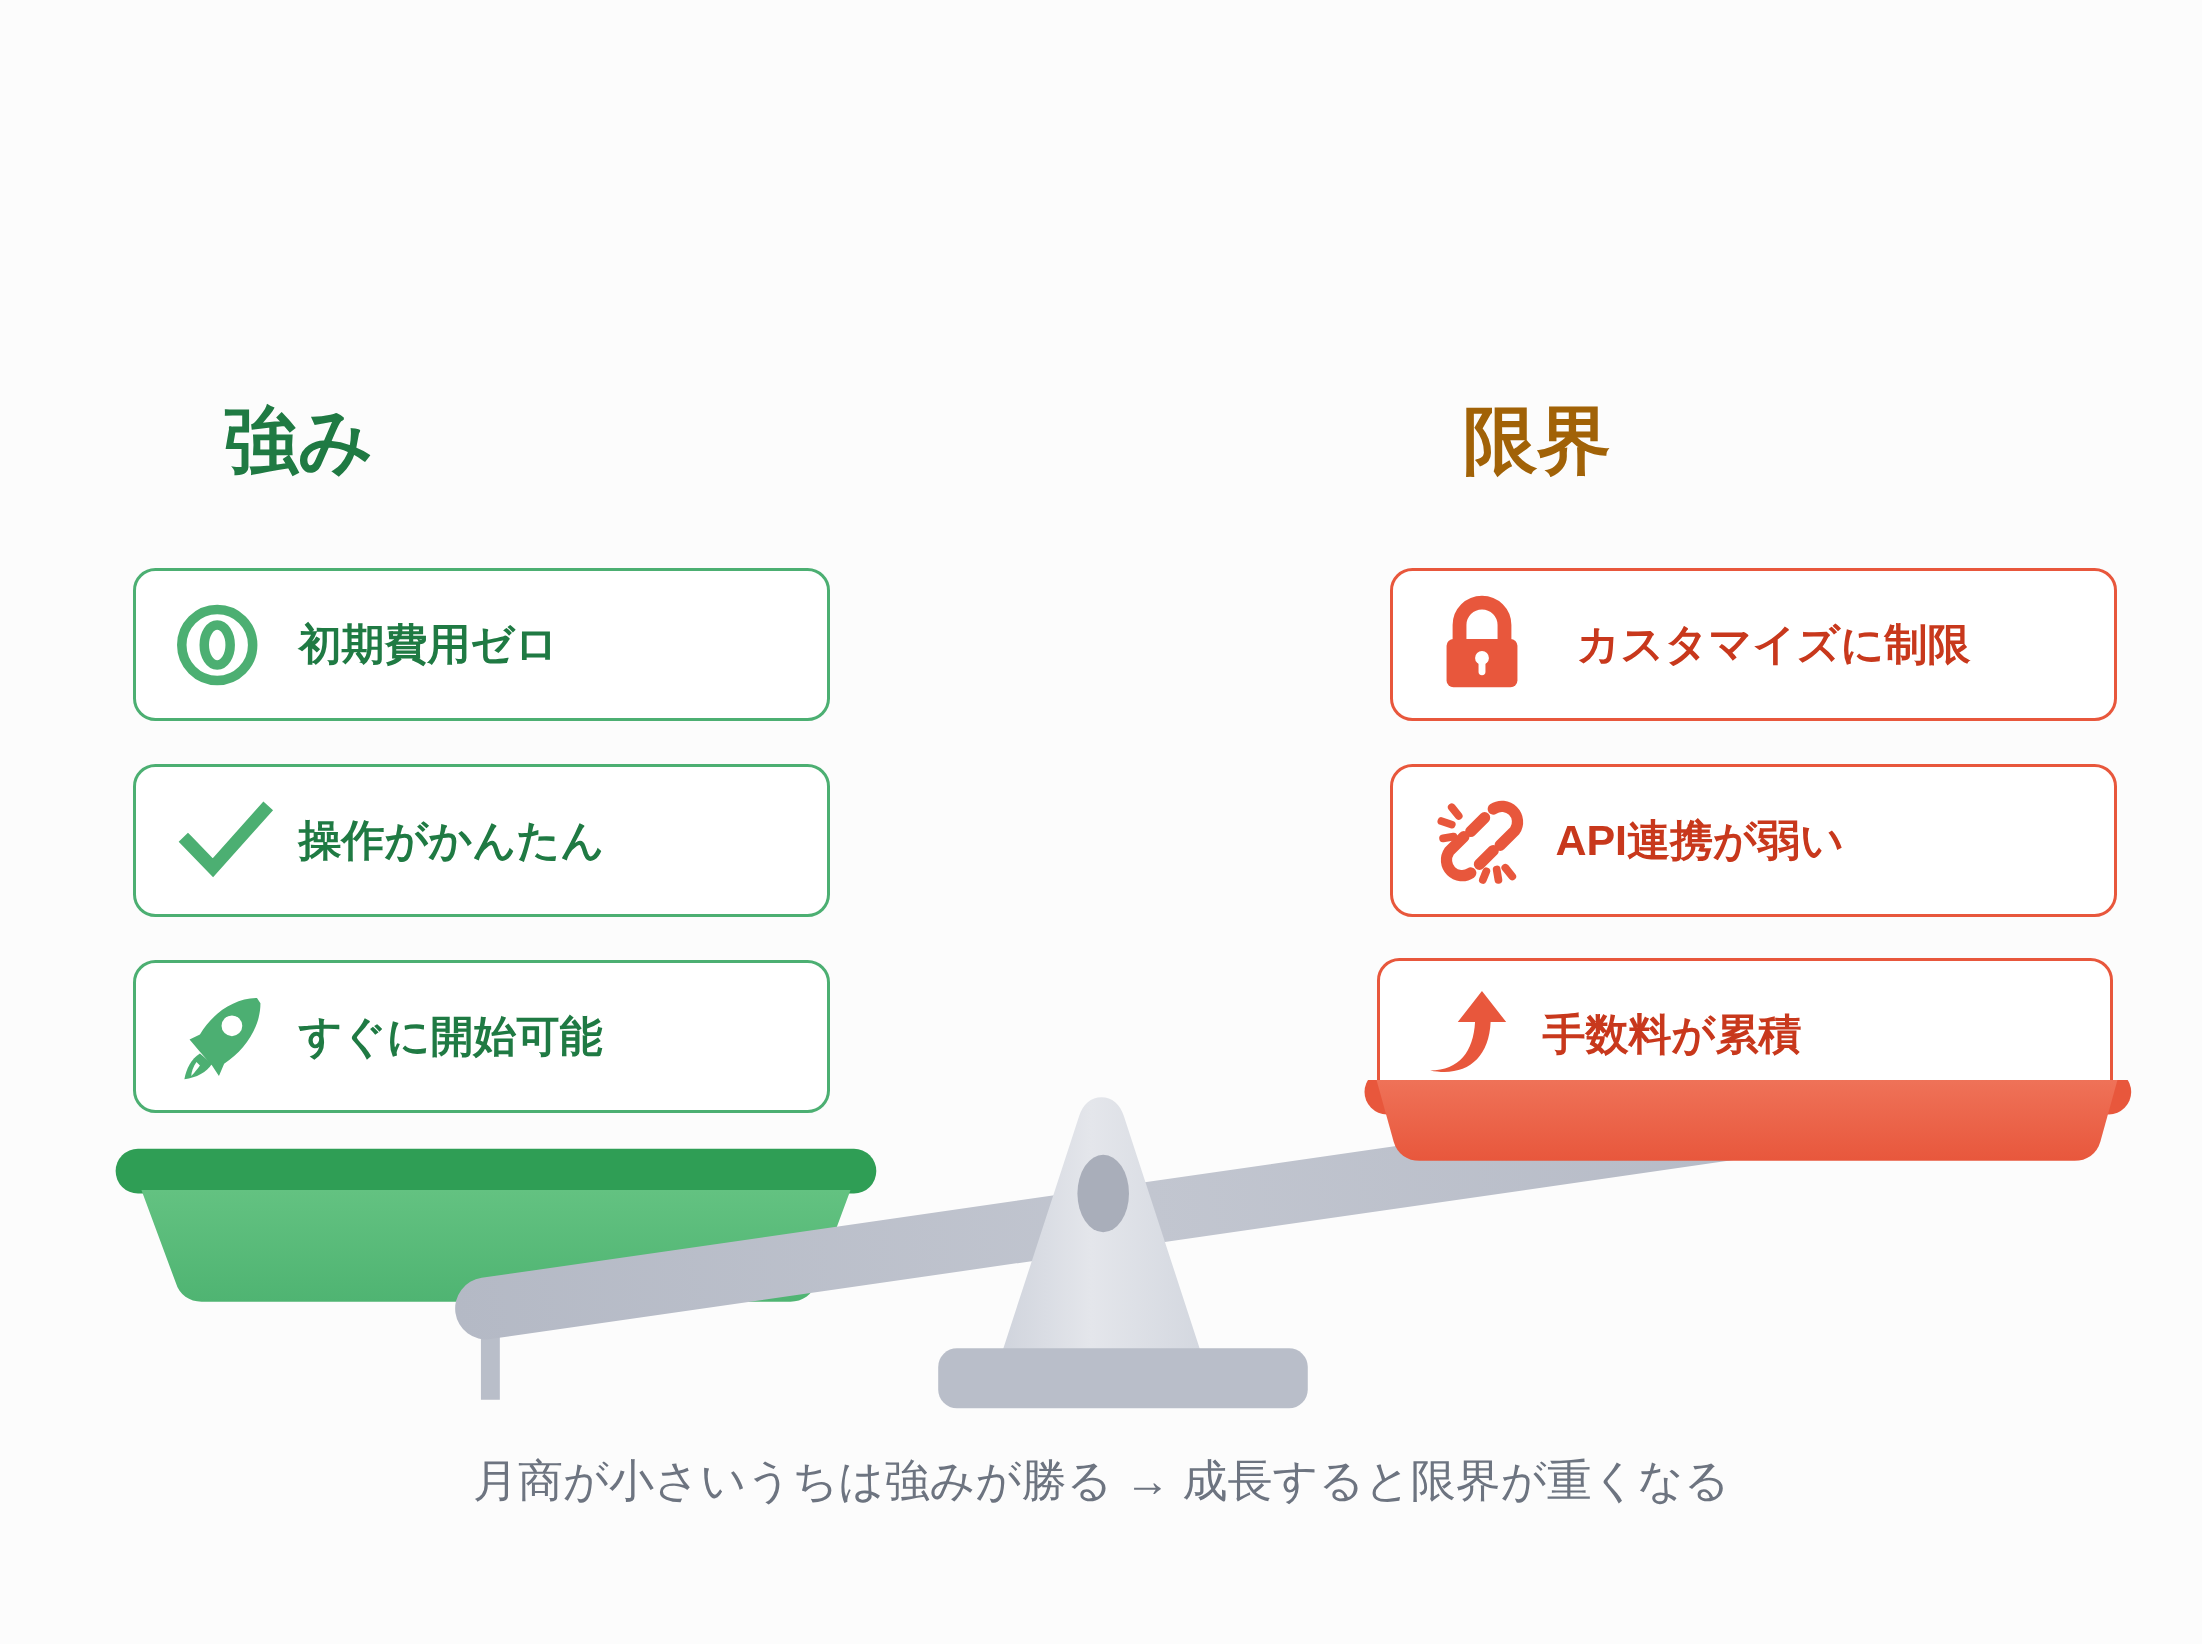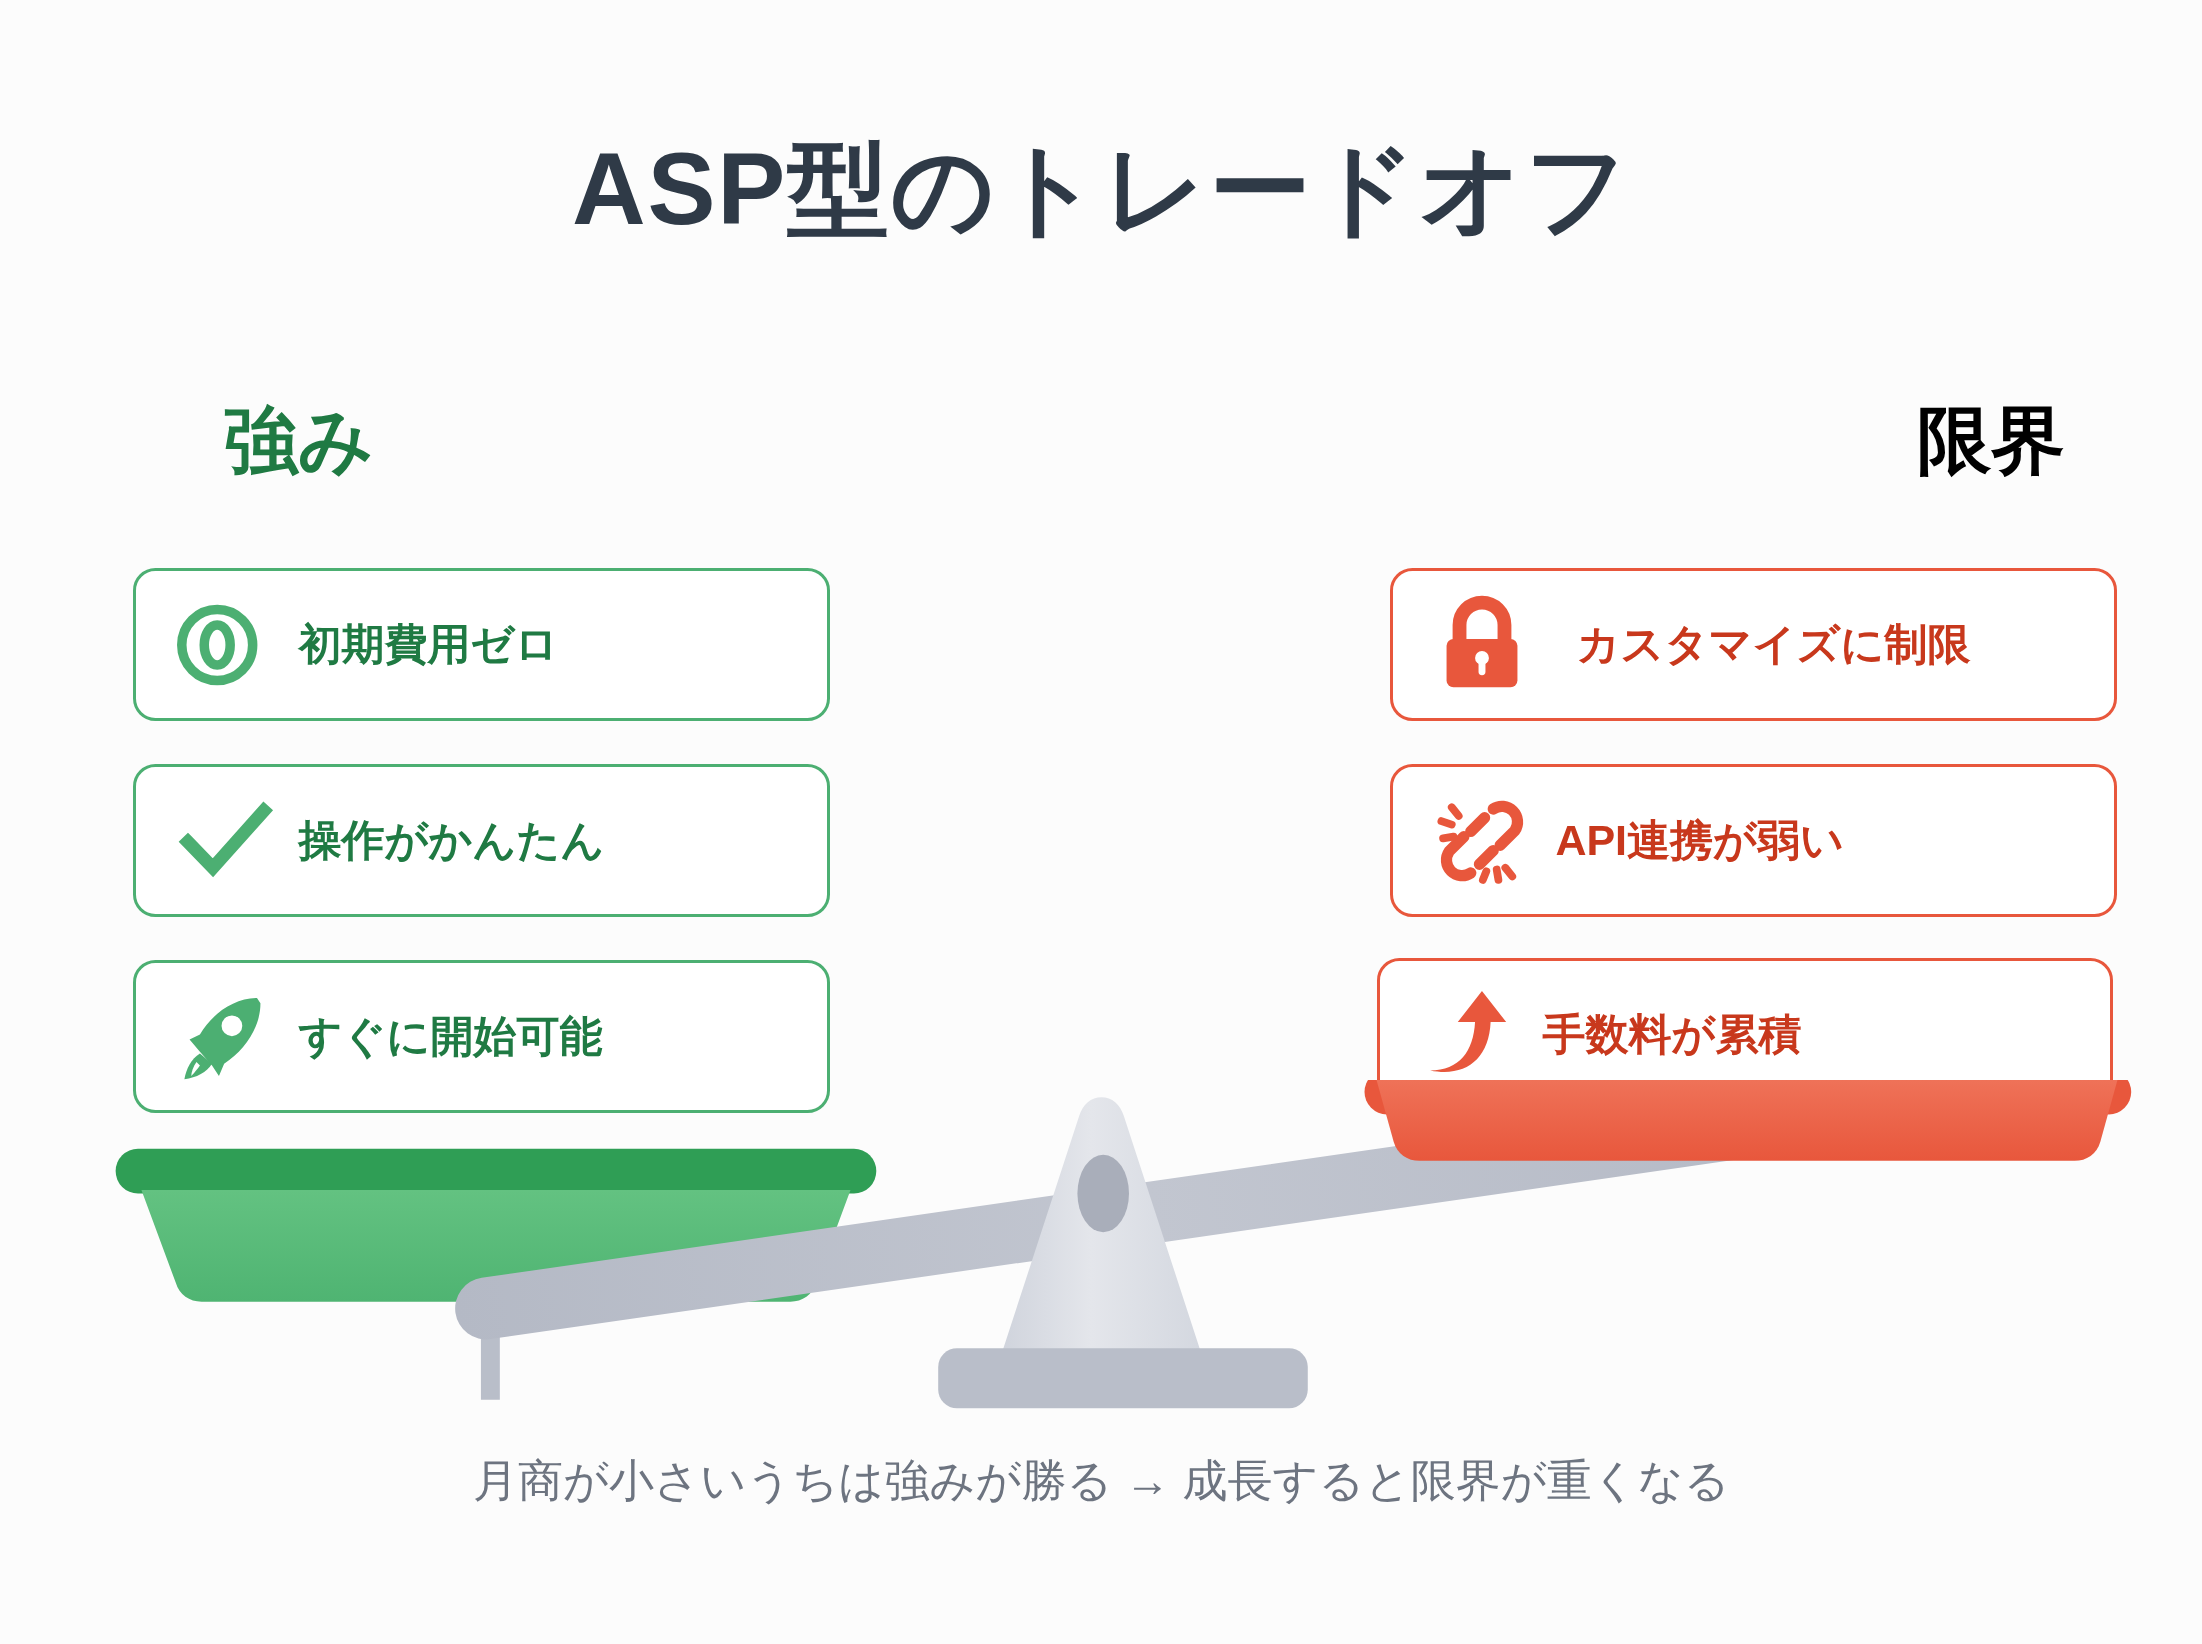--- a/index.html
+++ b/index.html
@@ -44,22 +44,22 @@
     left: 224px;
     top: 404px;
     width: 602px;
     text-align: left;
     color: #1f7a43;
   }
   #heading-limits {
     left: 1463px;
     top: 404px;
     width: 602px;
-    text-align: right;
-    color: #000000;
+    text-align: left;
+    color: #a16207;
   }
 
   
   .card {
     position: absolute;
     box-sizing: border-box;
     display: flex;
     align-items: center;
     background: #ffffff;
     border-radius: 22.4px;
@@ -121,21 +121,20 @@
     color: #6d7480;
     line-height: 1.2;
     white-space: nowrap;
   }
 </style>
 </head>
 <body>
 
 <div id="canvas">
 
-  <div id="page-title">ASP型のトレードオフ</div>
 
   <div class="col-heading" id="heading-strengths">強み</div>
   <div class="col-heading" id="heading-limits">限界</div>
 
   <div class="card" id="card-s0">
     <span class="card-icon">
       <svg width="102" height="102" viewBox="0 0 118 118">
         <path d="M70 16 A45 45 0 0 1 70 102 A45 45 0 0 0 70 16 Z" fill="#4caf72"></path>
         <circle cx="50" cy="59" r="41" fill="none" stroke="#4caf72" stroke-width="11"></circle>
         <ellipse cx="50" cy="59" rx="15" ry="23" fill="none" stroke="#4caf72" stroke-width="11"></ellipse>

